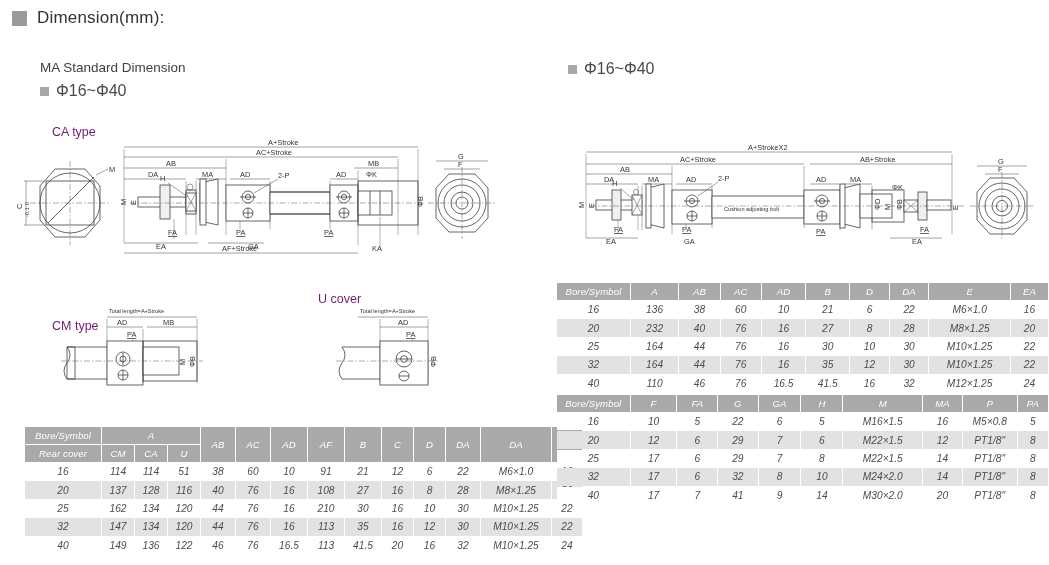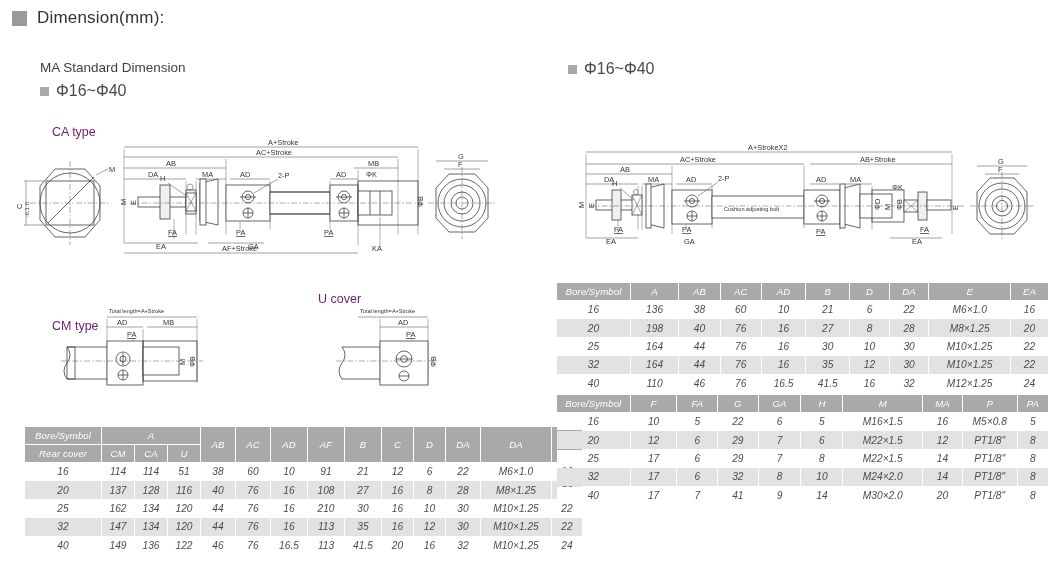--- a/index.html
+++ b/index.html
@@ -556,21 +556,21 @@
           <td>60</td>
           <td>10</td>
           <td>21</td>
           <td>6</td>
           <td>22</td>
           <td>M6×1.0</td>
           <td>16</td>
         </tr>
         <tr class="alt">
           <td>20</td>
-          <td>198</td>
+          <td>232</td>
           <td>40</td>
           <td>76</td>
           <td>16</td>
           <td>27</td>
           <td>8</td>
           <td>28</td>
           <td>M8×1.25</td>
           <td>20</td>
         </tr>
         <tr>

